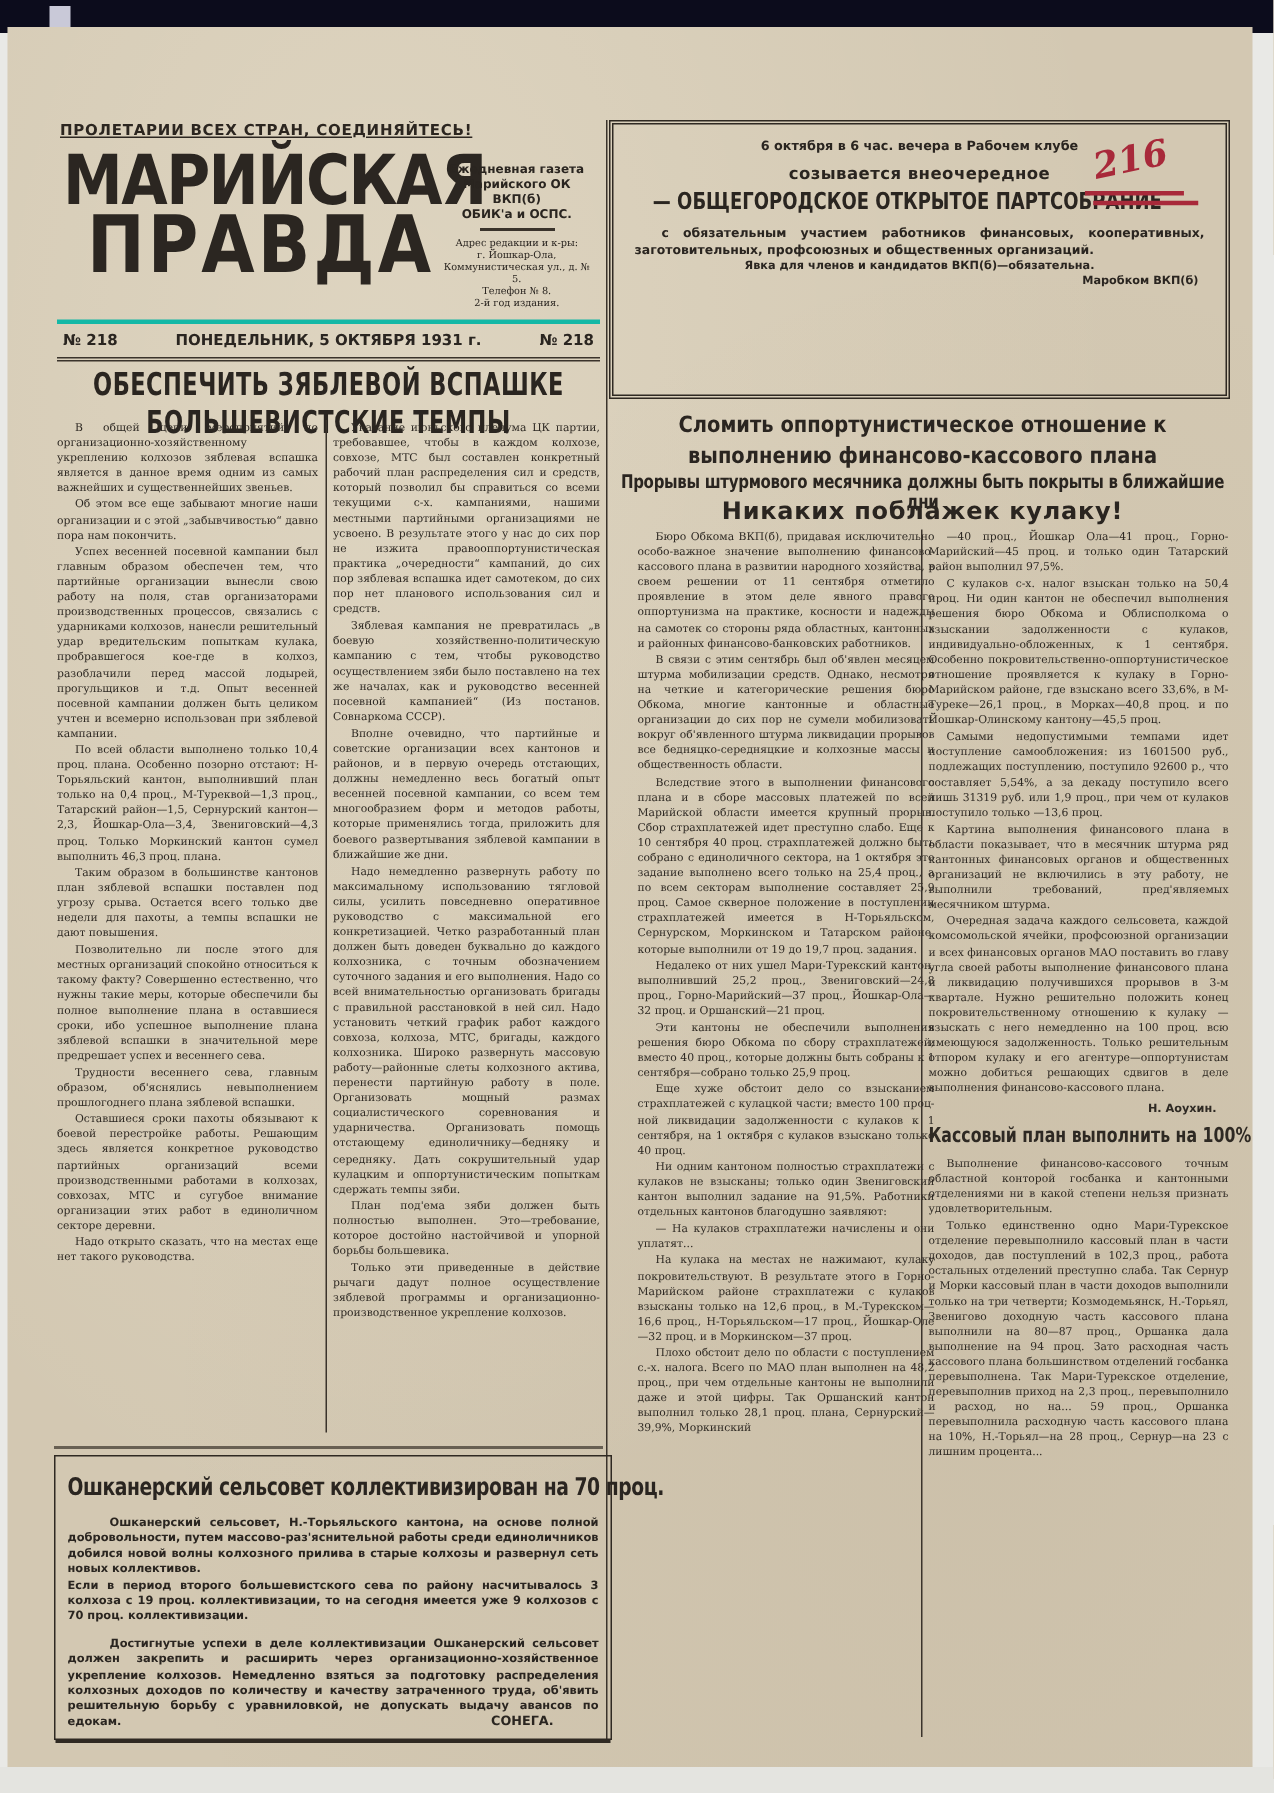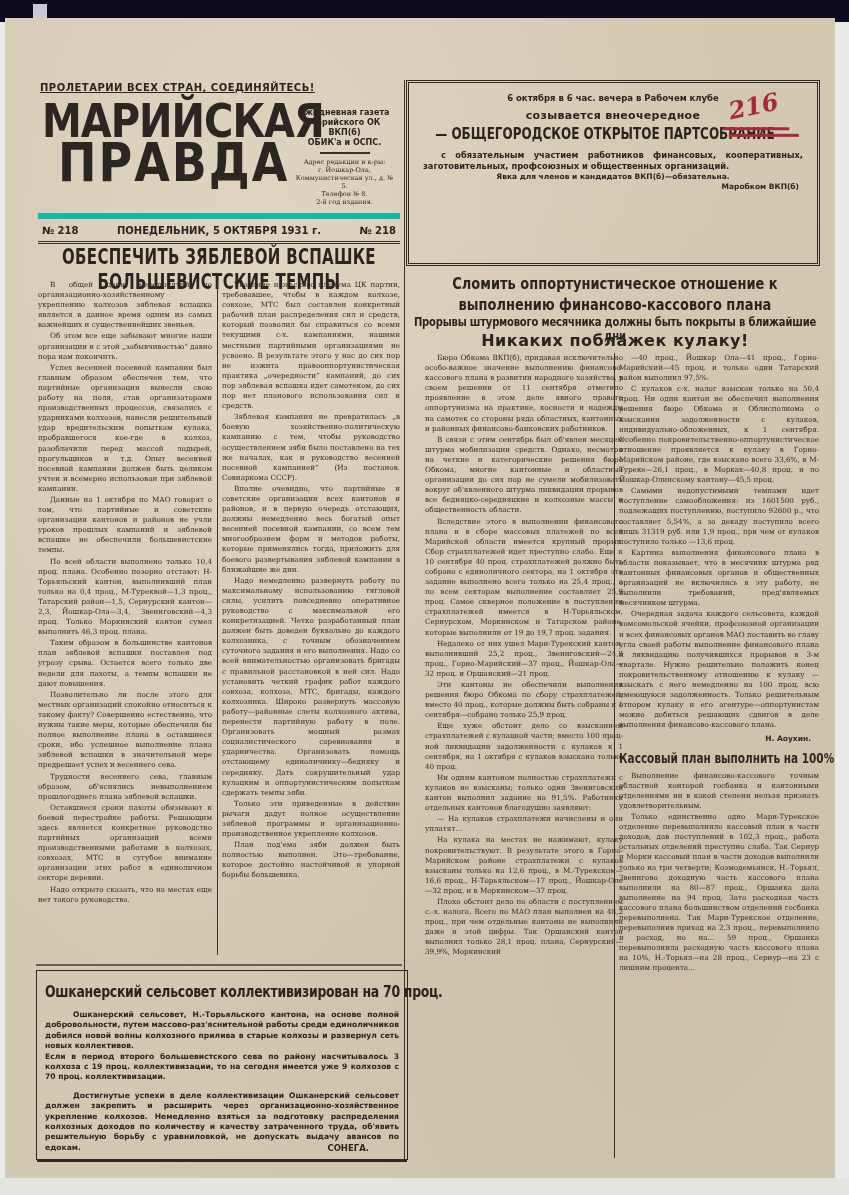--- a/index.html
+++ b/index.html
@@ -22,21 +22,21 @@
   .motto { left:40px; top:82px; font-size:10px; font-weight:bold; letter-spacing:0.5px; text-decoration:underline; color:#2c2620; font-family:"DejaVu Sans", sans-serif;}
   .mast {
     left:42px; top:98px; width:240px; line-height:40px;
     font-family:"DejaVu Sans", sans-serif; font-weight:bold; color:#2b2621;
   }
   .mast .l1 { font-size:40px; letter-spacing:-1px; transform:scaleY(1.15); transform-origin:left top; display:block;}
   .mast .l2 { font-size:46px; letter-spacing:2px; transform:scaleY(1.15); transform-origin:left top; display:block; margin-top:2px; margin-left:16px;}
   .pub { left:292px; top:108px; width:105px; text-align:center; font-family:"DejaVu Sans", sans-serif; font-size:8px; font-weight:bold; line-height:10px;}
   .pub .rule { width:50px; height:2px; background:#3a332b; margin:4px auto;}
   .pub .addr { font-weight:normal; font-size:6.5px; line-height:8px; font-family:"DejaVu Serif", serif;}
-  .dateline { left:38px; top:213px; width:362px; height:22px; border-top:6px solid #14b8a6; border-bottom:3px double #3a332b;
+  .dateline { left:38px; top:213px; width:362px; height:22px; border-top:3px solid #14b8a6; border-bottom:3px double #3a332b;
     font-family:"DejaVu Sans", sans-serif; font-size:10px; font-weight:bold; display:flex; align-items:center; justify-content:space-between;}
   .dateline span { padding:0 4px;}
   .headline1 { left:38px; top:244px; width:362px; text-align:center; font-family:"DejaVu Sans", sans-serif; font-weight:bold; font-size:15px; letter-spacing:0.3px; transform:scaleY(1.4); transform-origin:center top; color:#2a2520;}
   .col { font-size:7.2px; line-height:10.1px; text-align:justify; color:#2e2923; }
   .col p { margin:0; text-indent:12px; }
   .col p + p { margin-top:1px; }
   .vline { background:#3a332b; width:1px; }
   .ann-box { left:406px; top:80px; width:414px; height:186px; border:3px double #2f2922; box-sizing:border-box; font-family:"DejaVu Sans", sans-serif; text-align:center; }
   .ann-box .a1 { margin-top:10px; font-size:8.5px; font-weight:bold; }
   .ann-box .a2 { margin-top:6px; font-size:11px; font-weight:bold; letter-spacing:0.3px; }
@@ -103,36 +103,35 @@
   <span>216</span>
   <div class="bar1"></div>
   <div class="bar2"></div>
 </div>
 
 <div class="abs headline1">ОБЕСПЕЧИТЬ ЗЯБЛЕВОЙ ВСПАШКЕ БОЛЬШЕВИСТСКИЕ ТЕМПЫ</div>
 <div class="abs col" style="left:38px; top:280px; width:174px;">
   <p>В общей цепи мероприятий по организационно-хозяйственному укреплению колхозов зяблевая вспашка является в данное время одним из самых важнейших и существеннейших звеньев.</p>
   <p>Об этом все еще забывают многие наши организации и с этой „забывчивостью“ давно пора нам покончить.</p>
   <p>Успех весенней посевной кампании был главным образом обеспечен тем, что партийные организации вынесли свою работу на поля, став организаторами производственных процессов, связались с ударниками колхозов, нанесли решительный удар вредительским попыткам кулака, пробравшегося кое-где в колхоз, разоблачили перед массой лодырей, прогульщиков и т.д. Опыт весенней посевной кампании должен быть целиком учтен и всемерно использован при зяблевой кампании.</p>
-  <p>Данные на 1 октября по МАО говорят о том, что партийные и советские организации кантонов и районов не учли уроков прошлых кампаний и зяблевой вспашке не обеспечили большевистские темпы.</p>
   <p>По всей области выполнено только 10,4 проц. плана. Особенно позорно отстают: Н-Торьяльский кантон, выполнивший план только на 0,4 проц., М-Туреквой—1,3 проц., Татарский район—1,5, Сернурский кантон—2,3, Йошкар-Ола—3,4, Звениговский—4,3 проц. Только Моркинский кантон сумел выполнить 46,3 проц. плана.</p>
   <p>Таким образом в большинстве кантонов план зяблевой вспашки поставлен под угрозу срыва. Остается всего только две недели для пахоты, а темпы вспашки не дают повышения.</p>
   <p>Позволительно ли после этого для местных организаций спокойно относиться к такому факту? Совершенно естественно, что нужны такие меры, которые обеспечили бы полное выполнение плана в оставшиеся сроки, ибо успешное выполнение плана зяблевой вспашки в значительной мере предрешает успех и весеннего сева.</p>
   <p>Трудности весеннего сева, главным образом, об'яснялись невыполнением прошлогоднего плана зяблевой вспашки.</p>
   <p>Оставшиеся сроки пахоты обязывают к боевой перестройке работы. Решающим здесь является конкретное руководство партийных организаций всеми производственными работами в колхозах, совхозах, МТС и сугубое внимание организации этих работ в единоличном секторе деревни.</p>
   <p>Надо открыто сказать, что на местах еще нет такого руководства.</p>
 </div>
 <div class="abs vline" style="left:217px; top:280px; height:675px;"></div>
 <div class="abs col" style="left:222px; top:280px; width:178px;">
   <p>Указание июньского пленума ЦК партии, требовавшее, чтобы в каждом колхозе, совхозе, МТС был составлен конкретный рабочий план распределения сил и средств, который позволил бы справиться со всеми текущими с-х. кампаниями, нашими местными партийными организациями не усвоено. В результате этого у нас до сих пор не изжита правооппортунистическая практика „очередности“ кампаний, до сих пор зяблевая вспашка идет самотеком, до сих пор нет планового использования сил и средств.</p>
   <p>Зяблевая кампания не превратилась „в боевую хозяйственно-политическую кампанию с тем, чтобы руководство осуществлением зяби было поставлено на тех же началах, как и руководство весенней посевной кампанией“ (Из постанов. Совнаркома СССР).</p>
   <p>Вполне очевидно, что партийные и советские организации всех кантонов и районов, и в первую очередь отстающих, должны немедленно весь богатый опыт весенней посевной кампании, со всем тем многообразием форм и методов работы, которые применялись тогда, приложить для боевого развертывания зяблевой кампании в ближайшие же дни.</p>
   <p>Надо немедленно развернуть работу по максимальному использованию тягловой силы, усилить повседневно оперативное руководство с максимальной его конкретизацией. Четко разработанный план должен быть доведен буквально до каждого колхозника, с точным обозначением суточного задания и его выполнения. Надо со всей внимательностью организовать бригады с правильной расстановкой в ней сил. Надо установить четкий график работ каждого совхоза, колхоза, МТС, бригады, каждого колхозника. Широко развернуть массовую работу—районные слеты колхозного актива, перенести партийную работу в поле. Организовать мощный размах социалистического соревнования и ударничества. Организовать помощь отстающему единоличнику—бедняку и середняку. Дать сокрушительный удар кулацким и оппортунистическим попыткам сдержать темпы зяби.</p>
+  <p>План под'ема зяби должен быть полностью выполнен. Это—требование, которое достойно настойчивой и упорной борьбы большевика.</p>
   <p>Только эти приведенные в действие рычаги дадут полное осуществление зяблевой программы и организационно-производственное укрепление колхозов.</p>
-  <p>План под'ема зяби должен быть полностью выполнен. Это—требование, которое достойно настойчивой и упорной борьбы большевика.</p>
 </div>
 <div class="abs vline" style="left:404px; top:80px; height:1080px;"></div>
 
 <div class="abs h2">Сломить оппортунистическое отношение к выполнению финансово-кассового плана</div>
 <div class="abs h3">Прорывы штурмового месячника должны быть покрыты в ближайшие дни</div>
 <div class="abs h4">Никаких поблажек кулаку!</div>
 
 <div class="abs col" style="left:412px; top:353px; width:198px;margin-left:13px;">
   <p>Бюро Обкома ВКП(б), придавая исключительно особо-важное значение выполнению финансово-кассового плана в развитии народного хозяйства, в своем решении от 11 сентября отметило проявление в этом деле явного правого оппортунизма на практике, косности и надежды на самотек со стороны ряда областных, кантонных и районных финансово-банковских работников.</p>
   <p>В связи с этим сентябрь был об'явлен месяцем штурма мобилизации средств. Однако, несмотря на четкие и категорические решения бюро Обкома, многие кантонные и областные организации до сих пор не сумели мобилизовать вокруг об'явленного штурма ликвидации прорывов все бедняцко-середняцкие и колхозные массы и общественность области.</p>

